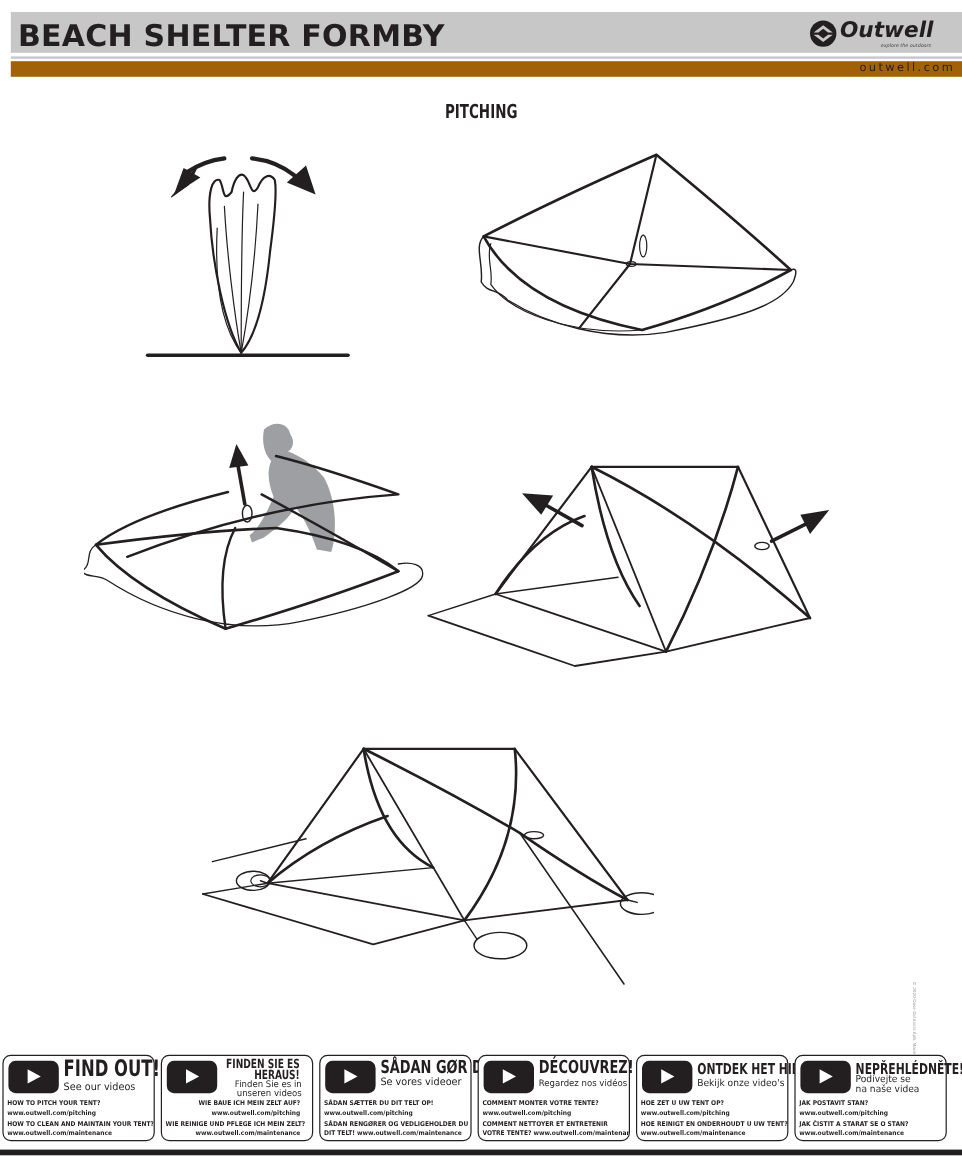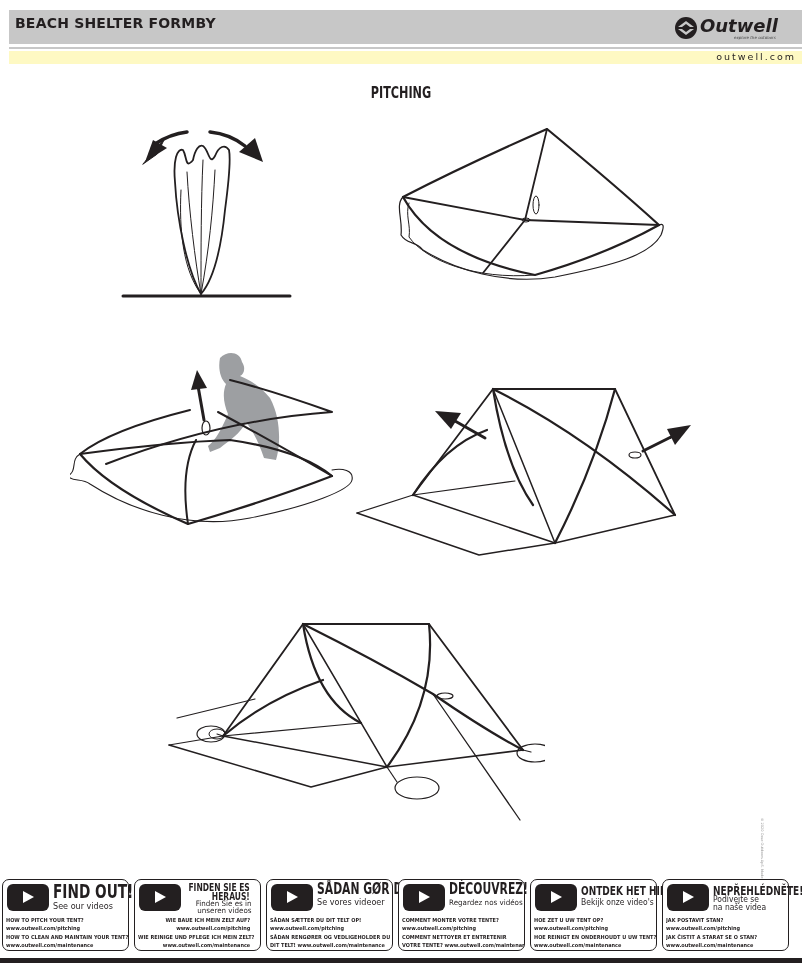--- a/index.html
+++ b/index.html
@@ -5,34 +5,34 @@
   * { box-sizing: border-box; margin: 0; padding: 0; }
   html, body { width: 802px; height: 963px; background: #ffffff; overflow: hidden; }
   body { position: relative; font-family: "DejaVu Sans", sans-serif; color: #231f20; }
 
   .header-bar {
     position: absolute; left: 9px; top: 10px; width: 793px; height: 34px;
     background: #c7c7c7;
   }
   .header-title {
     position: absolute; left: 6px; top: 5px;
-    font-family: "DejaVu Sans", sans-serif; font-weight: bold; font-size: 14px;
+    font-family: "DejaVu Sans", sans-serif; font-weight: bold; font-size: 25px;
     letter-spacing: 0.2px; color: #231f20;
   }
   .logo { position: absolute; right: 8px; top: 4px; width: 120px; height: 28px; text-decoration: underline; }
   .logo-word {
     position: absolute; left: 26px; top: 1px; font-family: "DejaVu Sans", sans-serif;
     font-weight: bold; font-style: italic; font-size: 18px; color: #231f20;
   }
   .logo-tag {
     position: absolute; left: 60px; top: 21px; font-size: 4px; font-style: italic; color: #444;
   }
   .sub-bar-line { position: absolute; left: 9px; top: 47px; width: 793px; height: 2px; background: #c7c7c7; }
   .sub-bar {
-    position: absolute; left: 9px; top: 51px; width: 793px; height: 13px; background: #fef9c3;
+    position: absolute; left: 9px; top: 51px; width: 793px; height: 13px; background: #a16207;
   }
   .site-url {
     position: absolute; right: 6px; top: 0px; font-size: 9.5px; letter-spacing: 2px; color: #231f20;
   }
 
   .section-title {
     position: absolute; left: 0; top: 83px; width: 802px; text-align: center;
     font-family: "DejaVu Sans Condensed", "DejaVu Sans", sans-serif; font-weight: bold;
     font-size: 16px; transform: scaleX(0.78); color: #231f20;
   }

